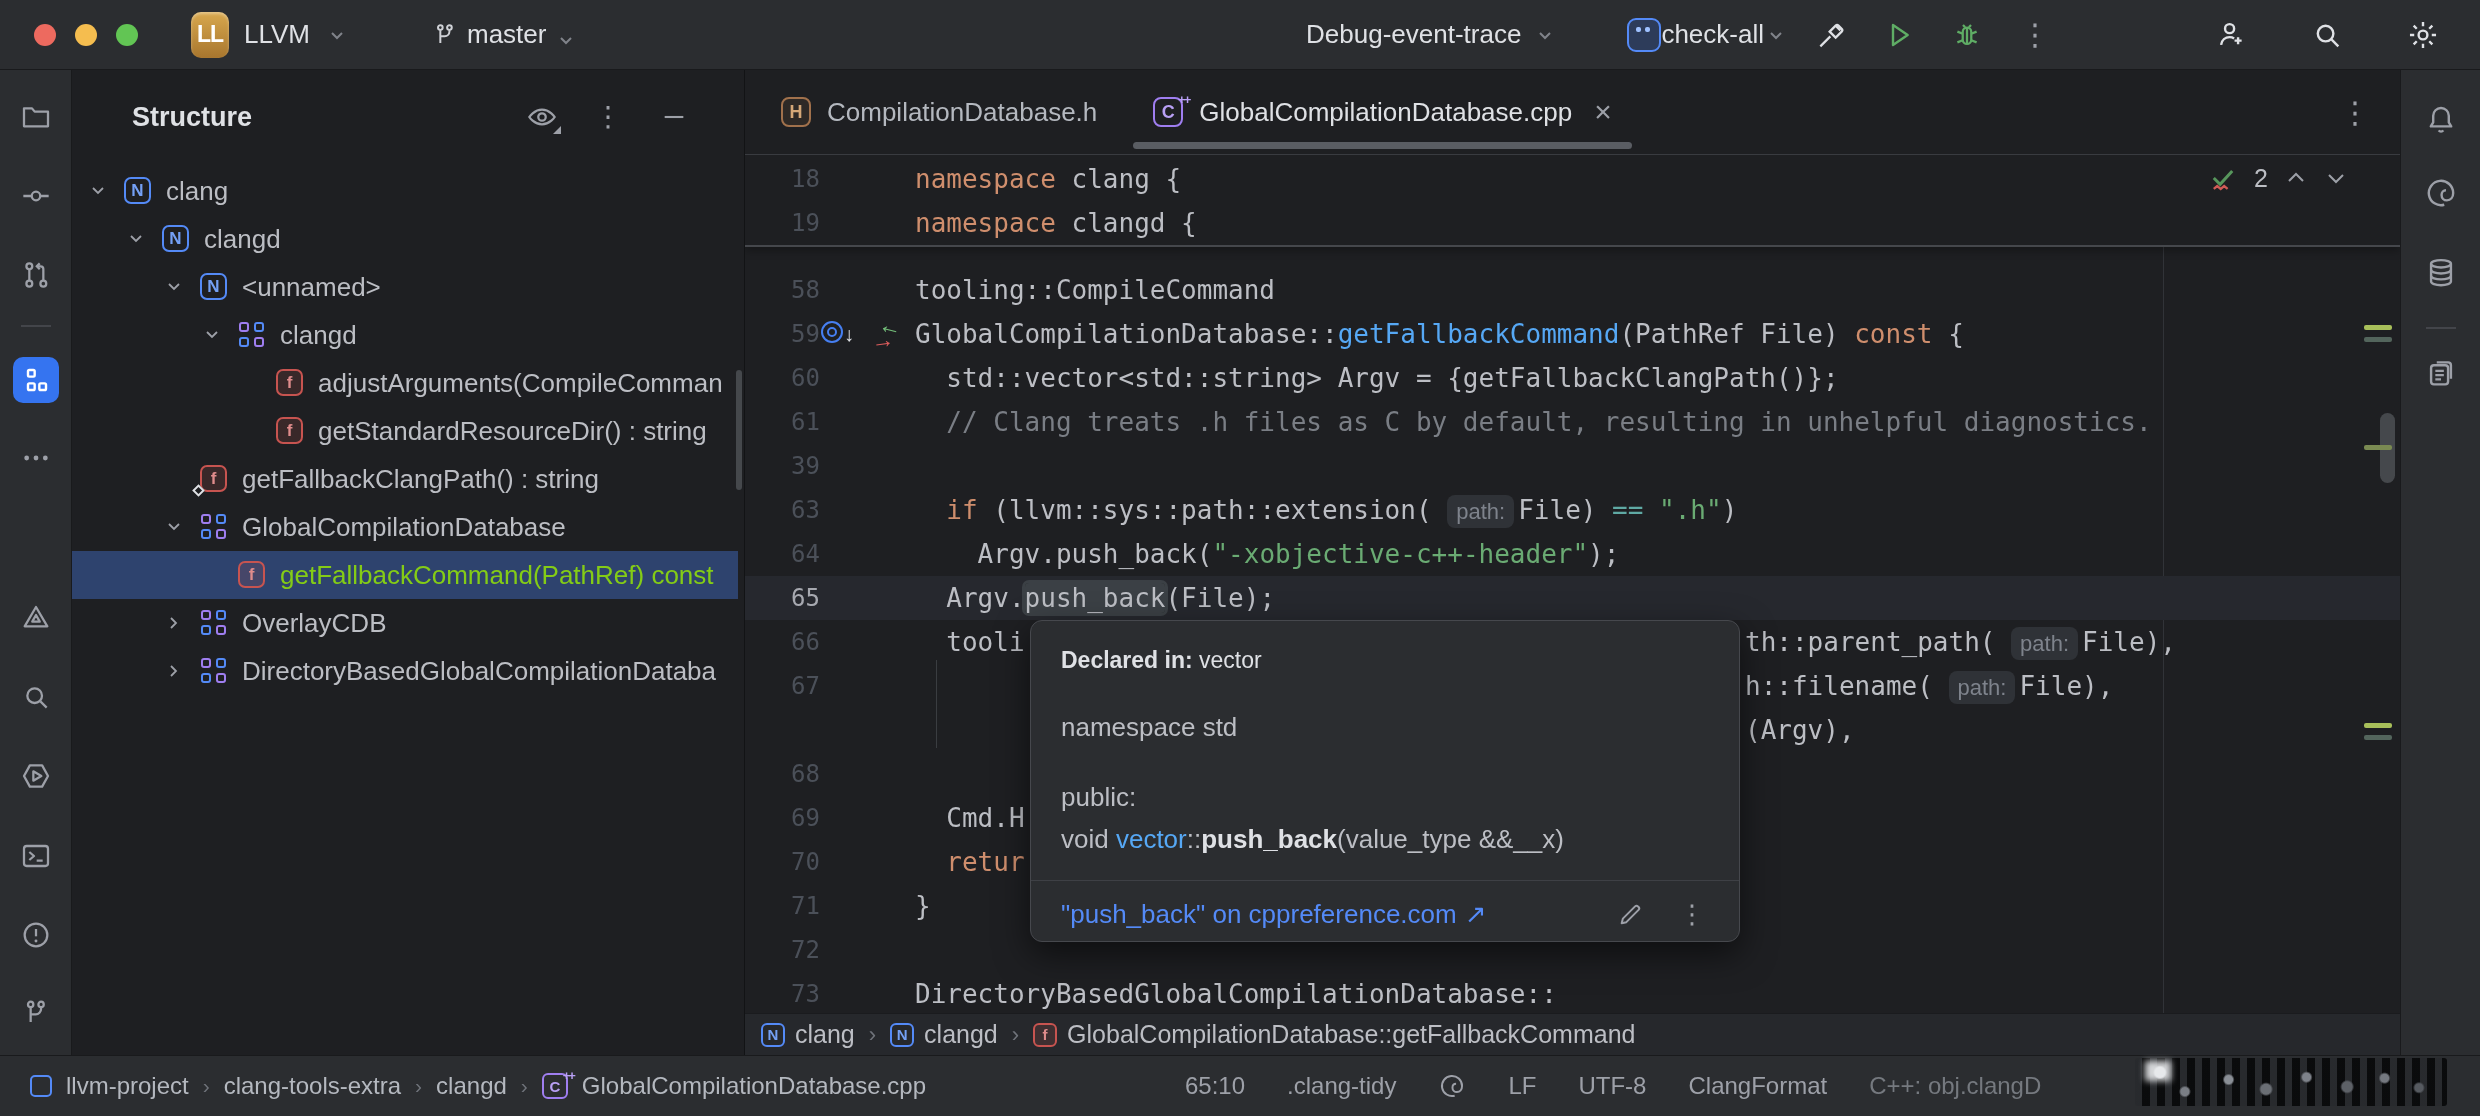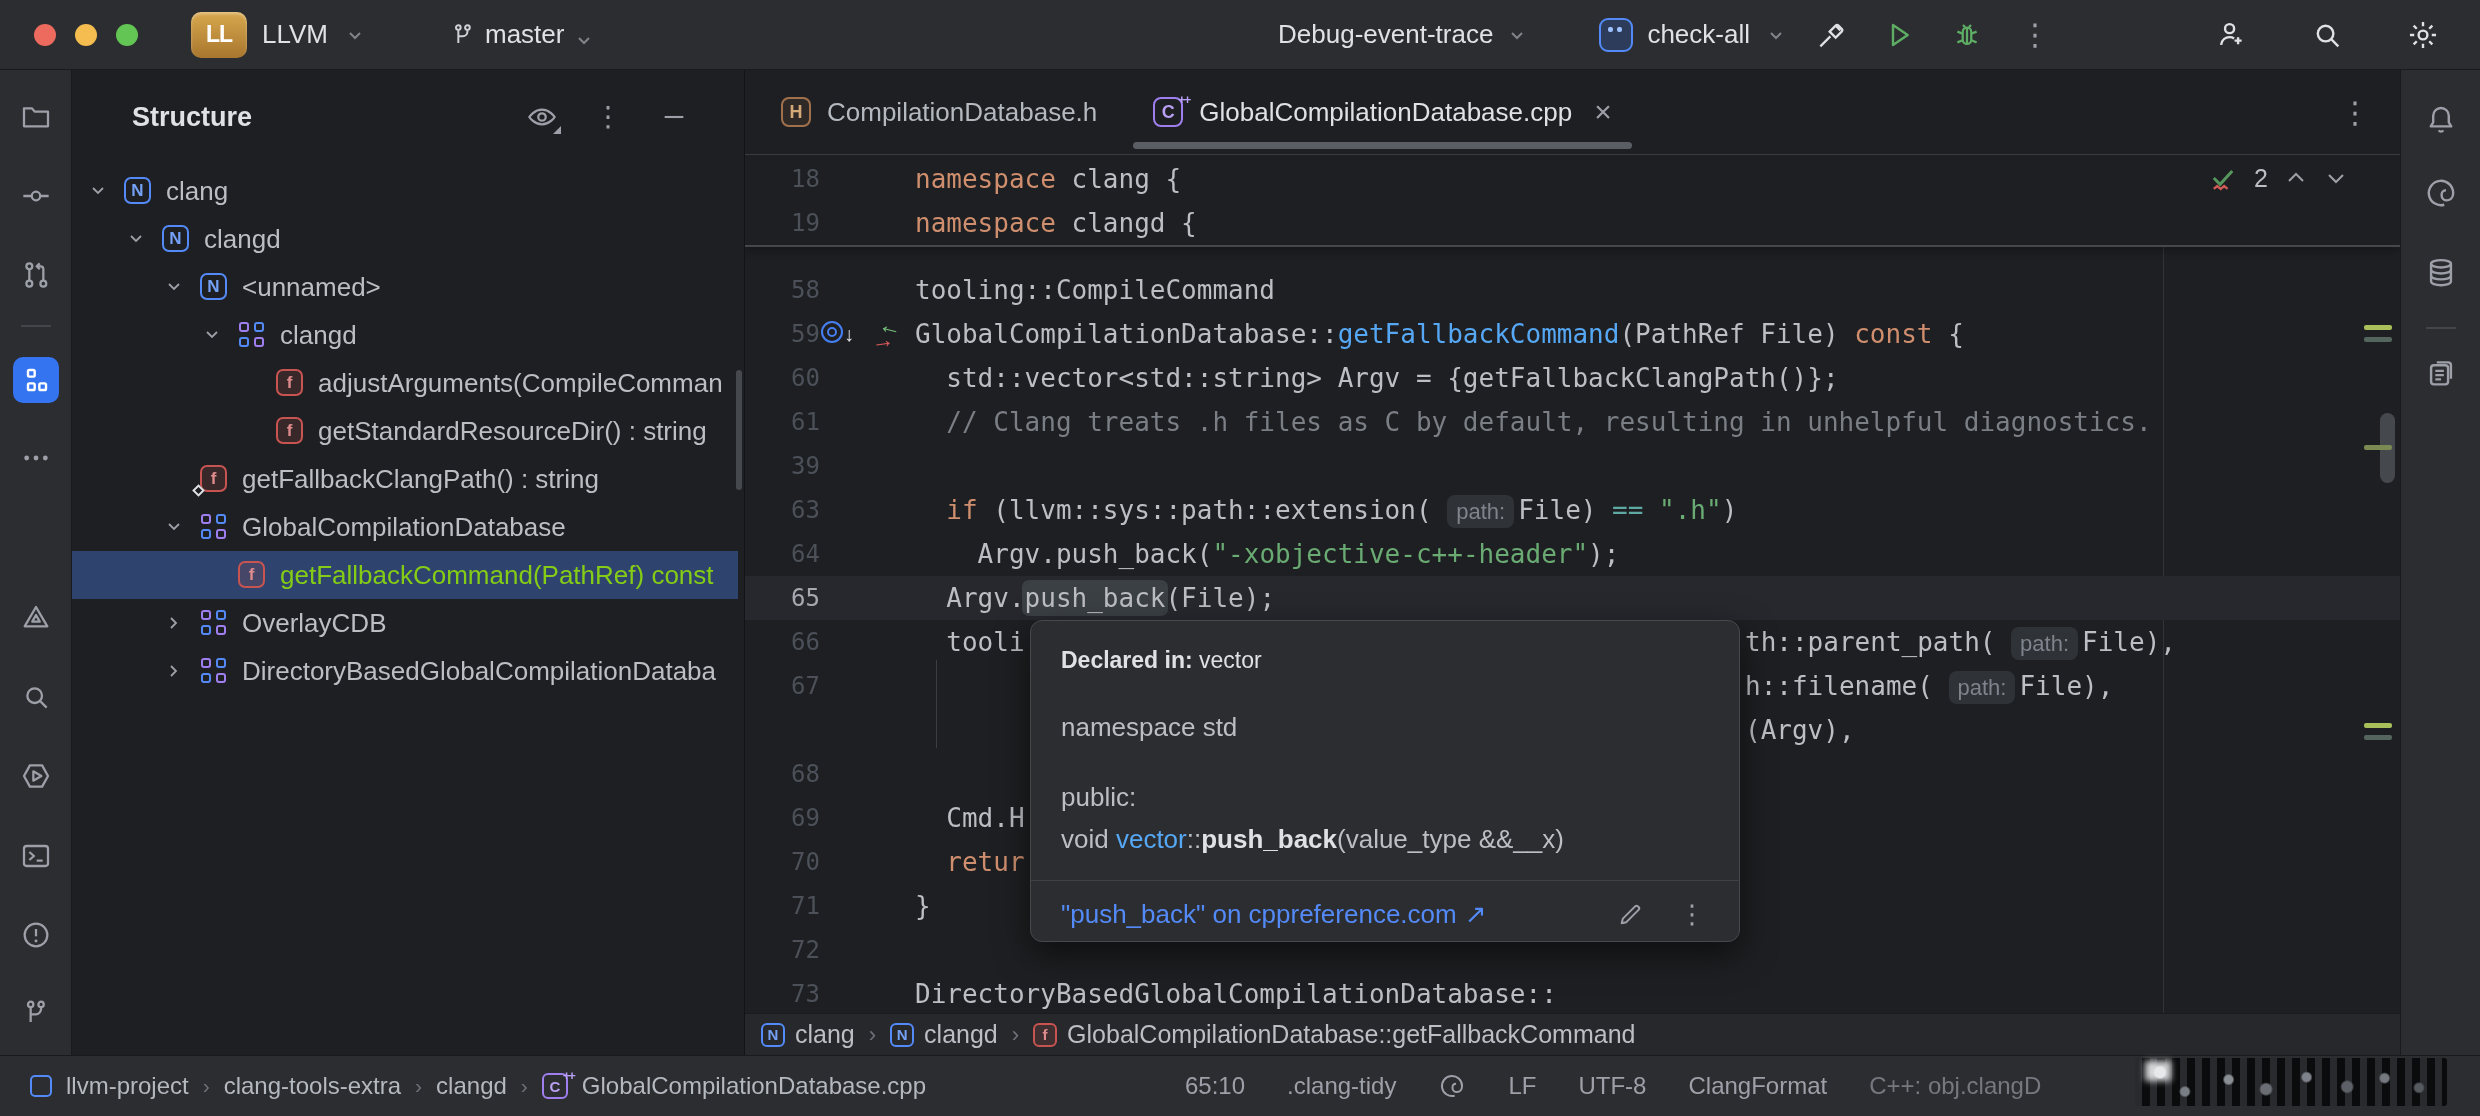--- a/index.html
+++ b/index.html
@@ -4,25 +4,25 @@
 <style>
 *{margin:0;padding:0;box-sizing:border-box}
 html,body{background:#000}
 #app{width:2480px;height:1116px;position:relative;background:#1e1f22;color:#bcbec4;overflow:hidden;font-family:"Liberation Sans",sans-serif}
 svg{display:block}
 
 #titlebar{position:absolute;top:0;left:0;width:100%;height:70px;background:#2b2d30;border-bottom:1px solid #191a1c;display:flex;align-items:center;padding:0 34px;font-size:26px;color:#dfe1e5}
 .tl{width:22px;height:22px;border-radius:50%;margin-right:19px}
 .tl.r{background:#ed6a5f}.tl.y{background:#f5bd4f}.tl.g{background:#62c554}
 .proj{display:flex;align-items:center;margin-left:34px;gap:15px}
-.proj-badge{width:56px;height:46px;border-radius:10px;background:linear-gradient(180deg,#d8a84e,#a8762e);box-shadow:inset 0 2px 3px rgba(255,255,255,.35);color:#fff;font-weight:bold;font-size:23px;display:flex;align-items:center;justify-content:center;letter-spacing:-1px}
+.proj-badge{width:38px;height:46px;border-radius:10px;background:linear-gradient(180deg,#d8a84e,#a8762e);box-shadow:inset 0 2px 3px rgba(255,255,255,.35);color:#fff;font-weight:bold;font-size:23px;display:flex;align-items:center;justify-content:center;letter-spacing:-1px}
 .chev{opacity:.75;margin-left:2px}
 .branch{display:flex;align-items:flex-end;gap:8px;margin-left:84px;color:#dfe1e5}
 .runcfg{display:flex;align-items:center;gap:12px;margin-left:auto}
-.target{display:flex;align-items:center;gap:14px;margin-left:72px}
+.target{display:flex;align-items:center;margin-left:72px}
 .tgt-ic{position:relative;width:34px;height:34px;border:2.5px solid #548af7;border-radius:9px;background:rgba(53,116,240,.22)}
 .tgt-ic::before{content:'';position:absolute;left:7px;top:7px;width:5px;height:5px;border-radius:2px;background:#9ec1ff;box-shadow:9px 0 0 #9ec1ff}
 .tb-ic{width:46px;height:46px;display:flex;align-items:center;justify-content:center;border-radius:10px;margin-left:22px}
 .kebab{color:#9da0a8;font-size:30px;line-height:30px;text-align:center}
 .tb-right{display:flex;align-items:center;margin-left:150px;gap:50px}
 
 #main{position:absolute;top:70px;left:0;width:100%;bottom:61px;display:flex}
 #leftstripe{width:72px;background:#2b2d30;border-right:1px solid #191a1c;position:relative;flex:none}
 .ls-ic{position:absolute;left:50%;transform:translate(-50%,-50%);width:46px;height:46px;border-radius:10px;display:flex;align-items:center;justify-content:center}
 .ls-ic.active{background:#3574f0}

